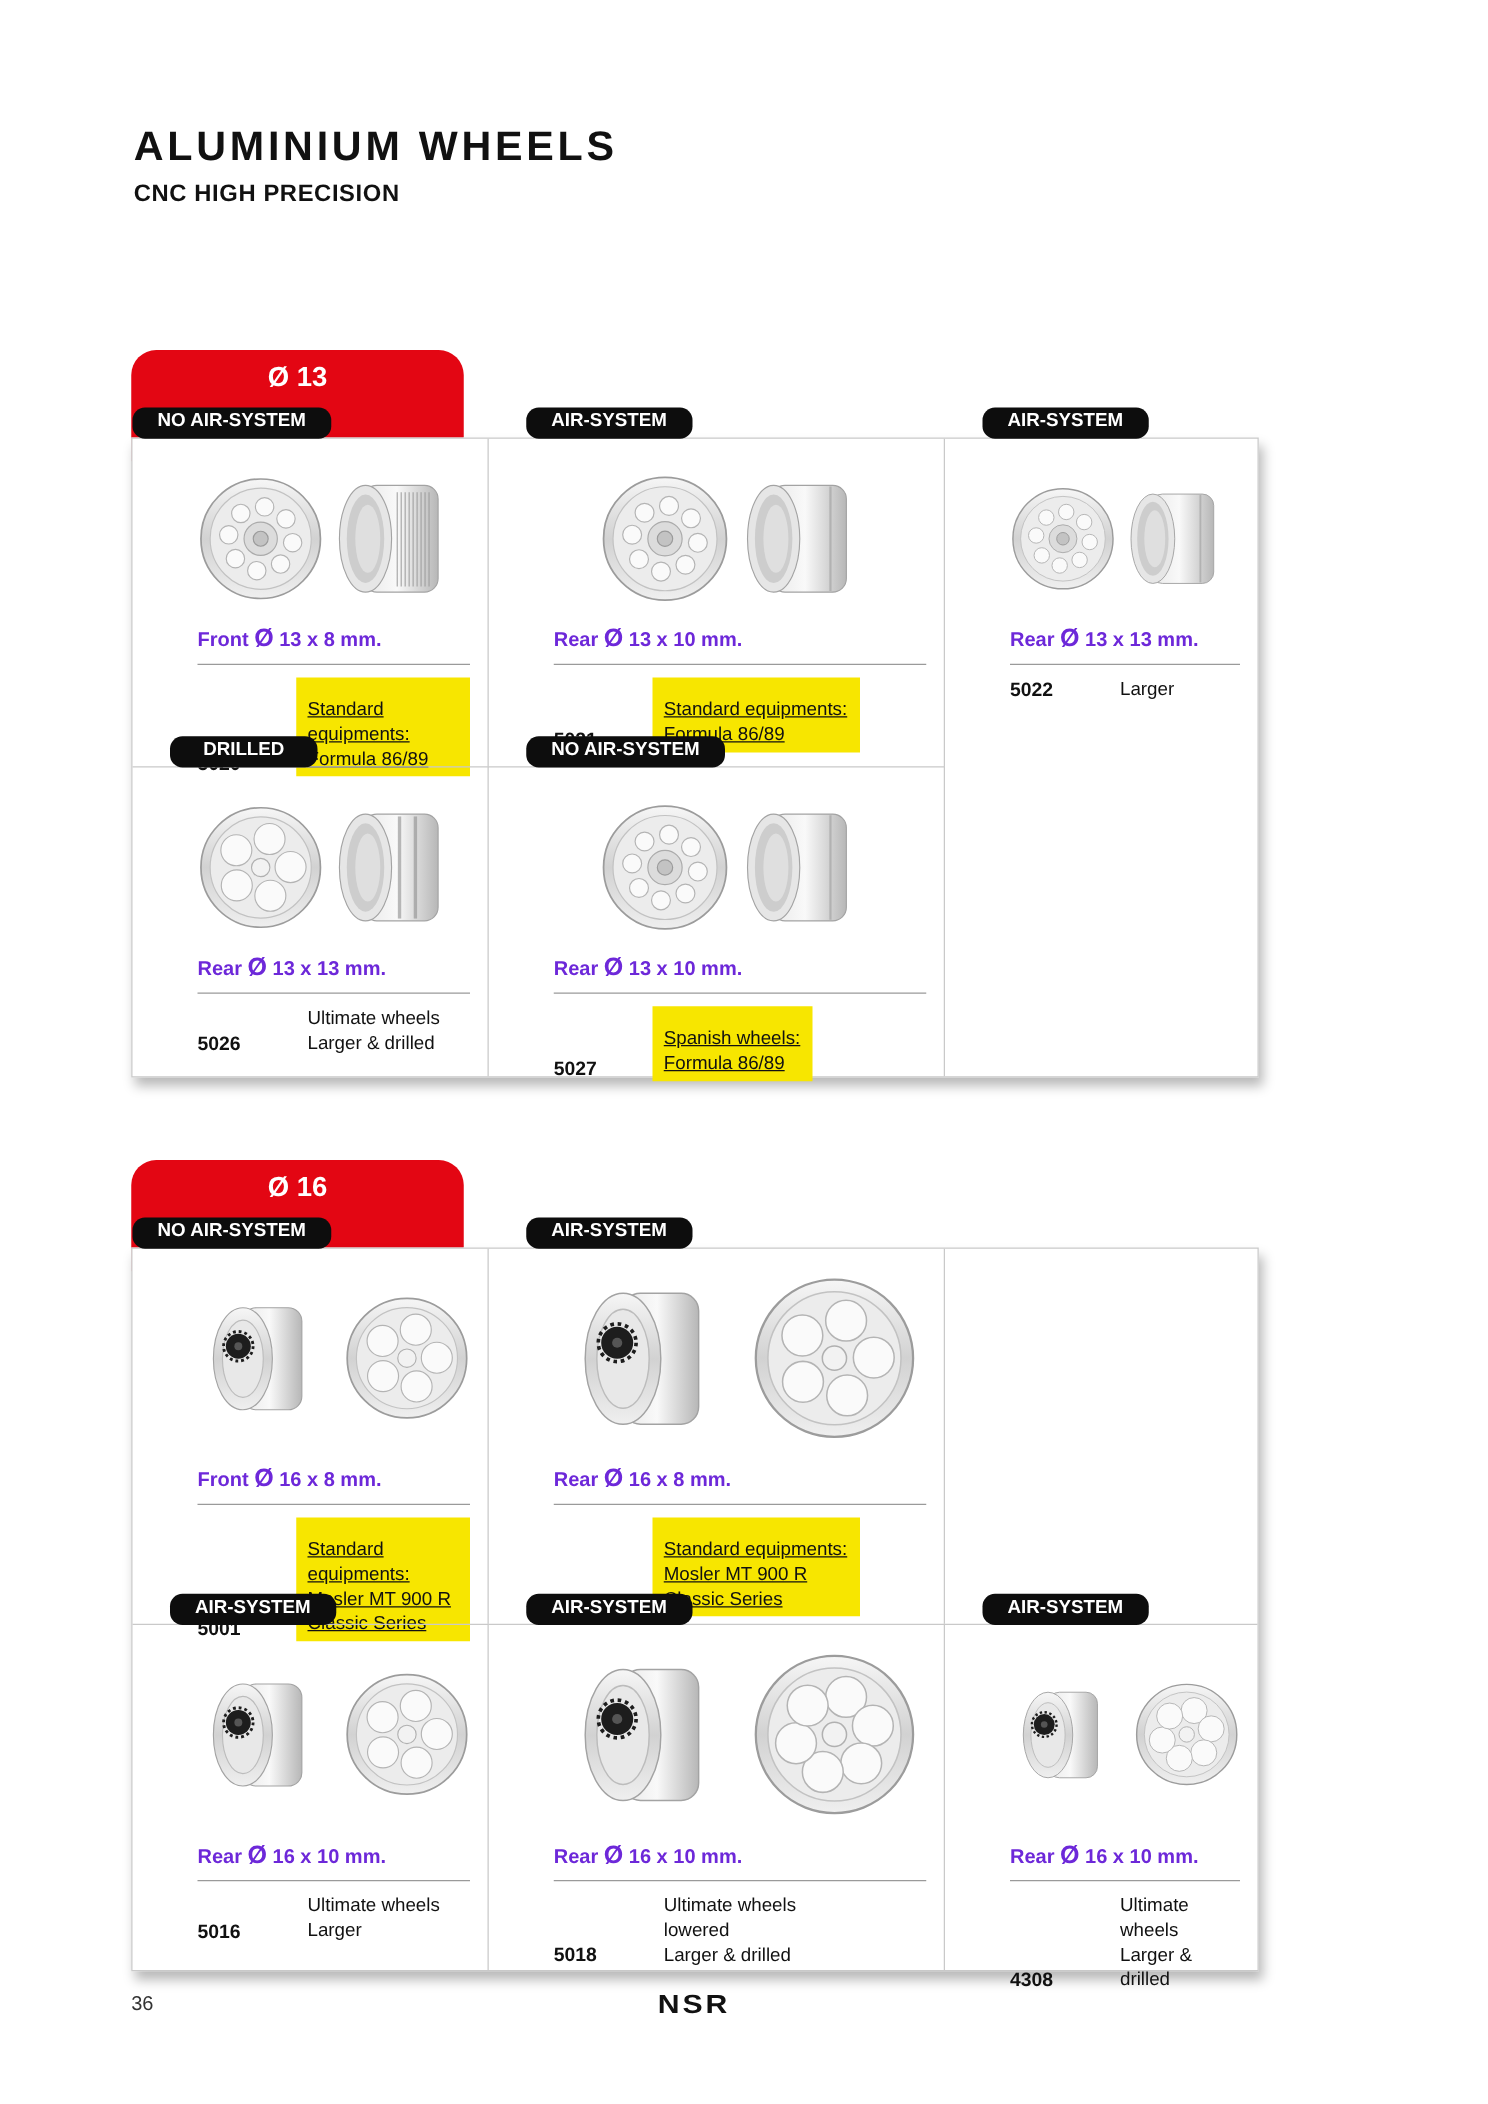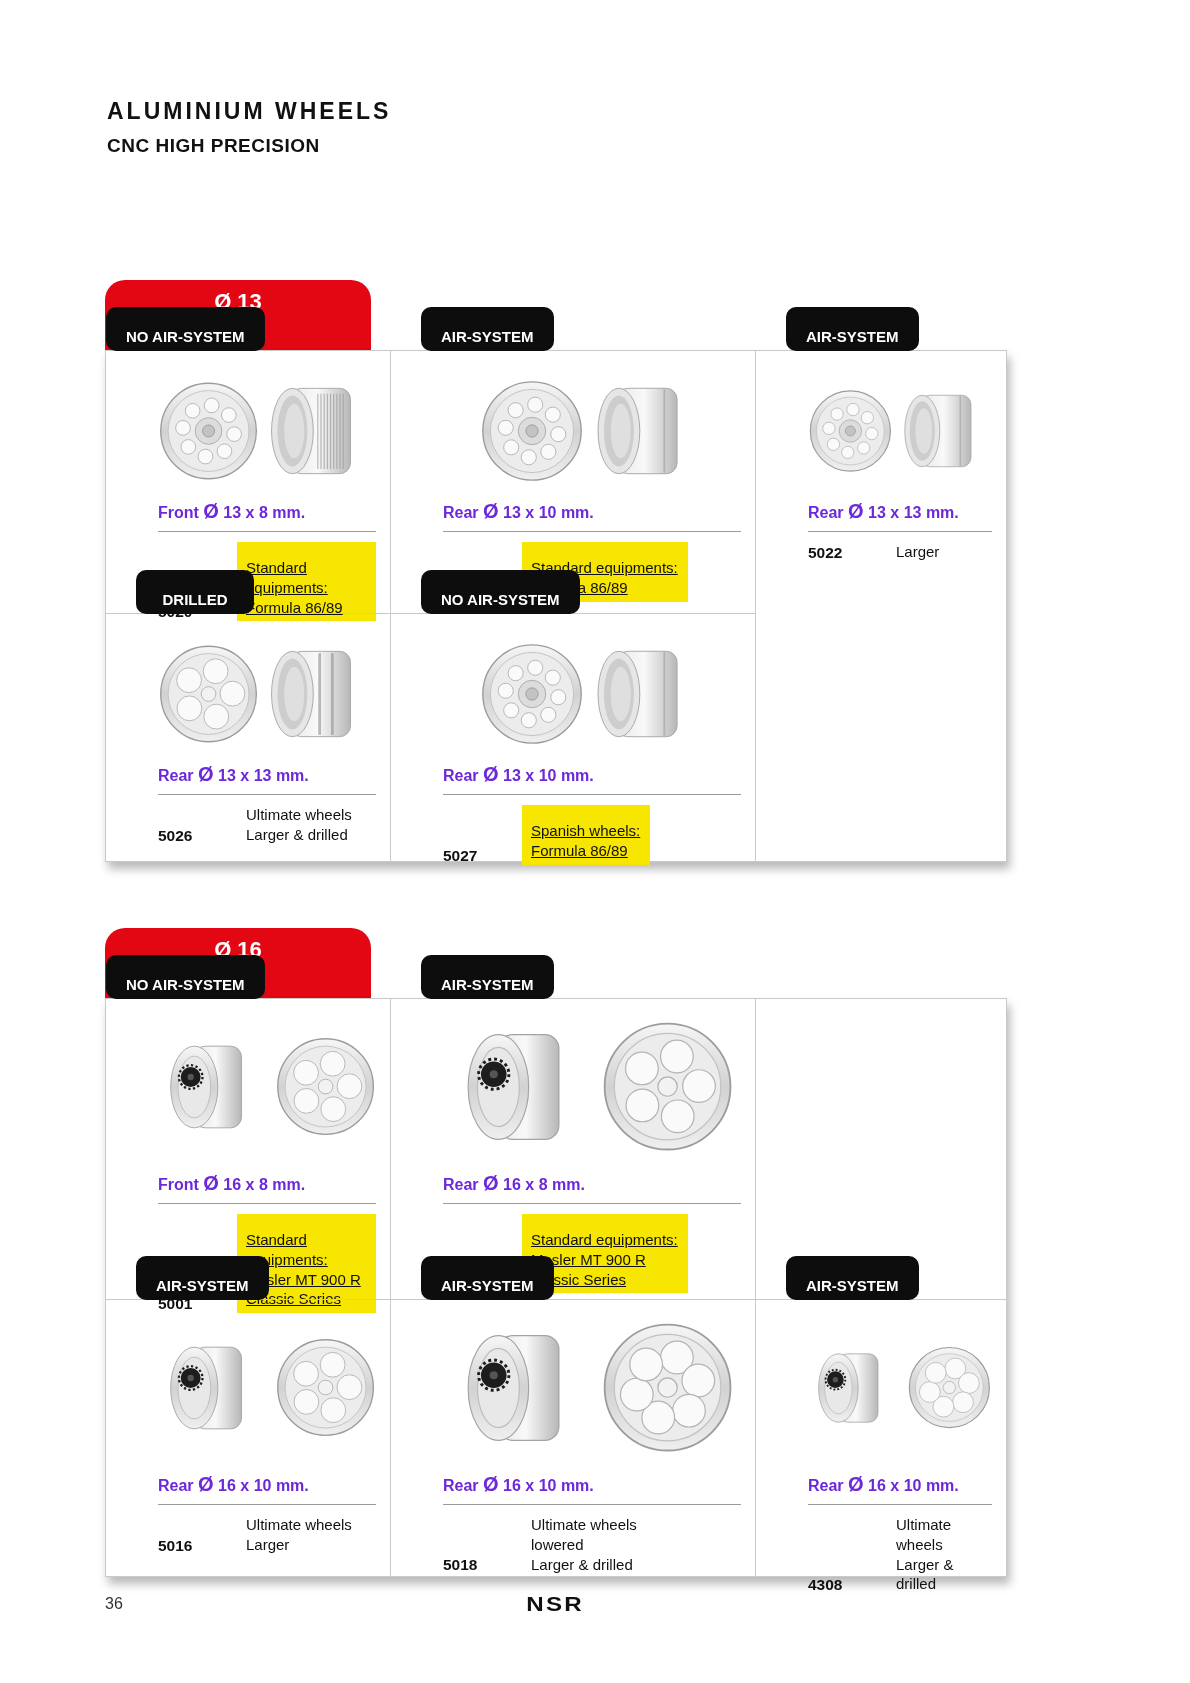--- a/index.html
+++ b/index.html
@@ -11,21 +11,21 @@
   *{box-sizing:border-box;}
   html,body{margin:0;padding:0;}
   body{
     width:1190px;height:1683px;position:relative;background:#fff;
     font-family:"Liberation Sans", sans-serif;color:#111;overflow:hidden;
   }
 
   
   .header{position:absolute;left:107px;top:96px;}
   .title1{font-size:30px;font-weight:bold;letter-spacing:4px;line-height:1.0;}
-  .title2{font-size:23px;font-weight:bold;letter-spacing:3px;line-height:1.0;margin-top:4px;}
+  .title2{font-size:33px;font-weight:bold;letter-spacing:3px;line-height:1.0;margin-top:4px;}
   .subtitle{font-size:19px;font-weight:bold;letter-spacing:.5px;margin-top:12px;}
 
   
   .section{position:absolute;left:105px;width:902px;}
   #sec13{top:280px;}
   #sec16{top:928px;}
   .red-tab{
     position:absolute;top:0;left:0;width:266px;height:89px;
     background:var(--red);border-radius:20px 20px 20px 0;
     color:#fff;font-weight:bold;font-size:22px;text-align:center;
@@ -41,21 +41,21 @@
   #sec16 .box{grid-template-rows:300px 277px;}
 
   .cell{position:relative;border-right:1px solid var(--border);padding:14px 14px 0 52px;}
   #sec16 .cell{padding-top:8px;}
   .cell.last{border-right:none;}
   .cell.row2{border-top:1px solid var(--border);}
   .cell.empty{padding:0;}
 
   .tag{
     position:absolute;bottom:100%;left:30px;background:var(--tag);color:#fff;
-    font-weight:bold;font-size:15px;padding:21px 20px 6px;border-radius:10px;
+    font-weight:bold;font-size:15px;padding:2px 20px 6px;border-radius:10px;
     white-space:nowrap;min-width:118px;text-align:center;z-index:2;
   }
   .tag.flush{left:0;}
 
   .img-wrap{display:flex;align-items:center;justify-content:center;gap:8px;}
   #sec13 .img-wrap{height:120px;margin-top:6px;}
   #sec16 .img-wrap{height:152px;margin-top:4px;}
 
   .caption{margin-top:9px;font-size:16px;color:#6d28d9;font-weight:bold;}
   .caption .sym{font-size:20px;}

